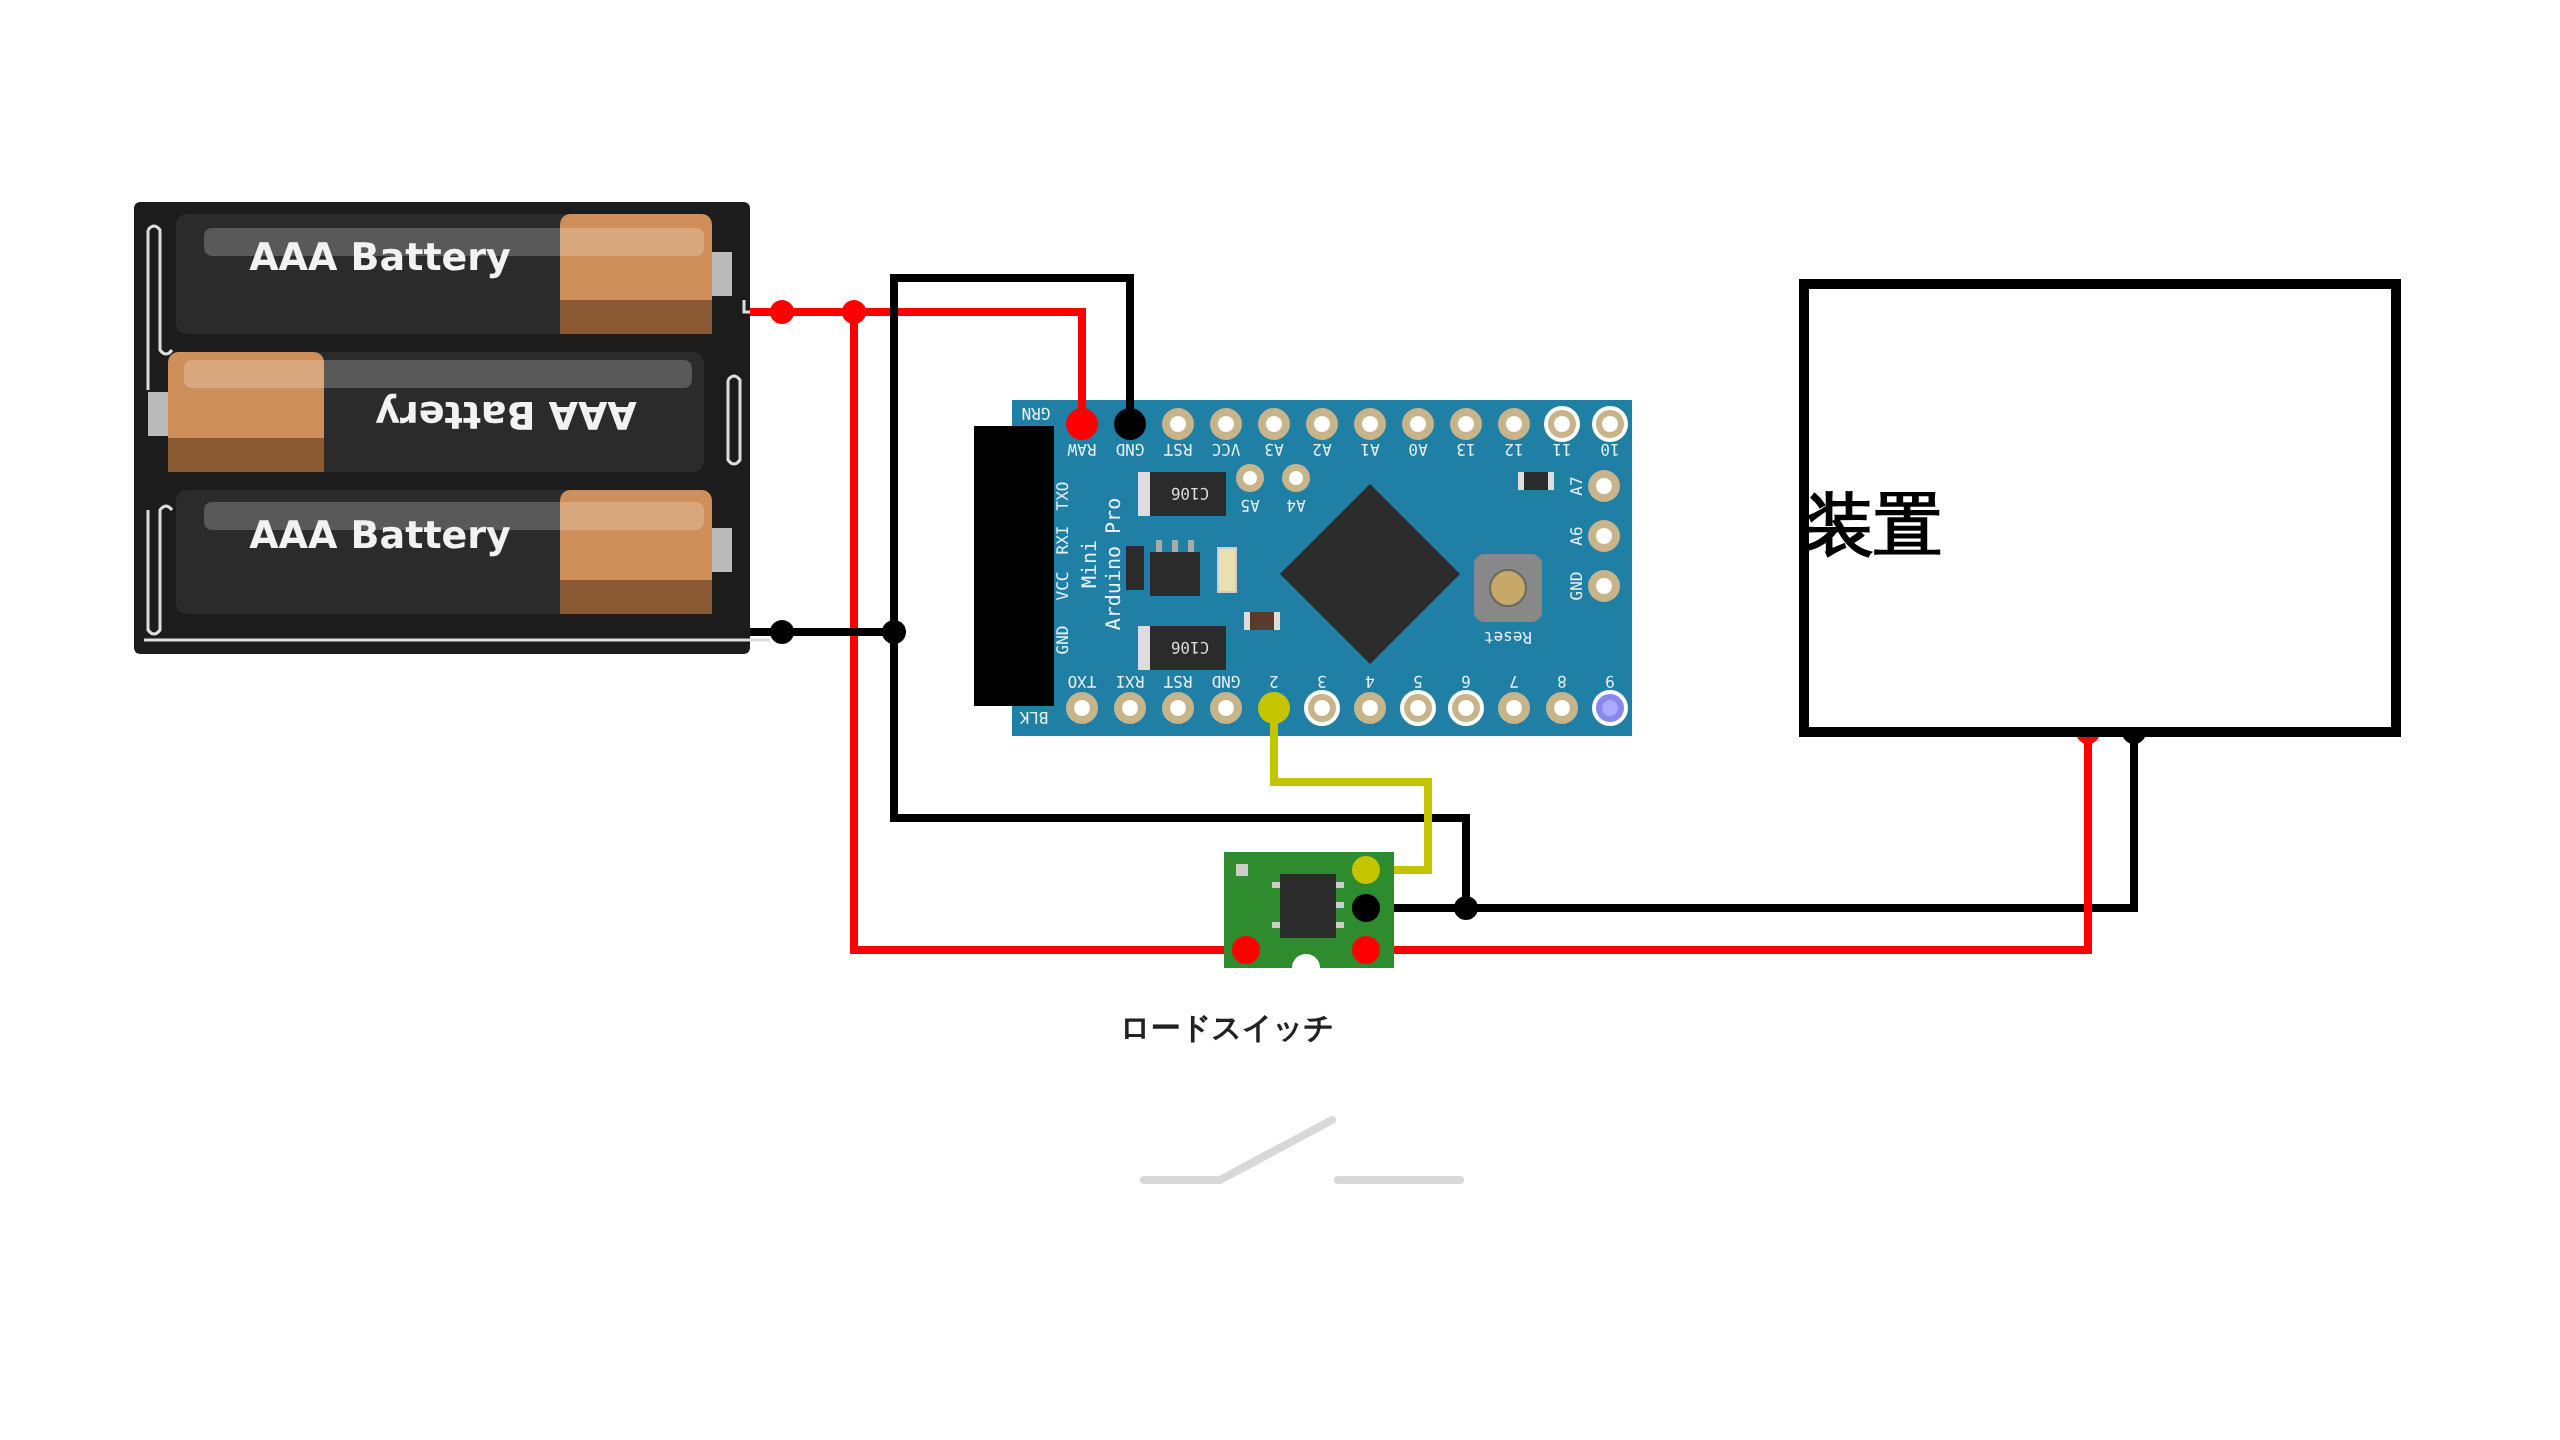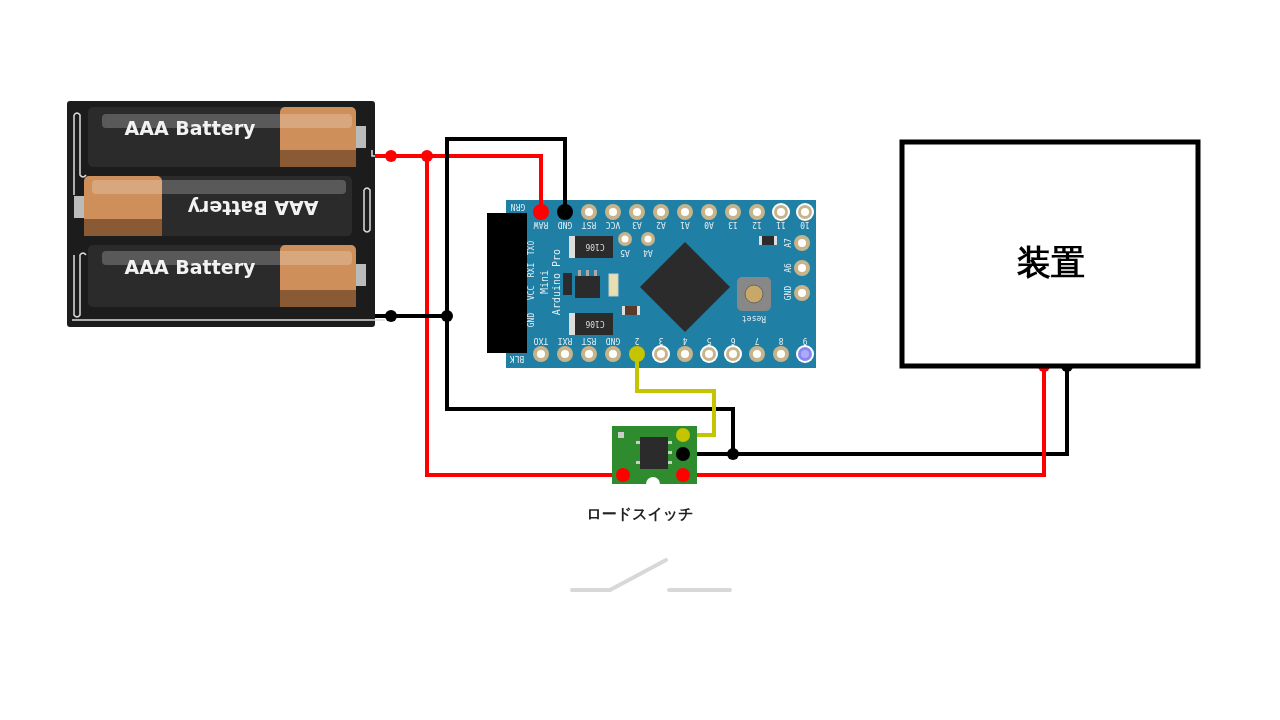--- a/index.html
+++ b/index.html
@@ -1,21 +1,21 @@
 <!DOCTYPE html>
 <html><head>
 <meta charset="utf-8">
 <style>
   html, body { margin:0; padding:0; background:#ffffff; }
   body { width:1280px; height:720px; position:relative; overflow:hidden; font-family:"DejaVu Sans", sans-serif; }
   #stage { position:absolute; left:0; top:0; width:1056px; height:720px; }
   svg text { font-family:"DejaVu Sans Mono", monospace; }
   .lbl { font-family:"DejaVu Sans", sans-serif; }
-  .caption { position:absolute; left:560px; top:505px; width:160px; text-align:center; font-family:"DejaVu Sans", sans-serif; font-size:15px; font-weight:bold; color:#222; }
-  .device-label { position:absolute; left:903px; top:240px; width:296px; text-align:center; font-family:"DejaVu Sans", sans-serif; font-size:34px; font-weight:bold; color:#000; }
+  .caption { position:absolute; left:560px; top:505px; width:160px; font-family:"DejaVu Sans", sans-serif; font-size:15px; font-weight:bold; color:#222; }
+  .device-label { position:absolute; left:903px; top:240px; width:296px; text-align:left; font-family:"DejaVu Sans", sans-serif; font-size:34px; font-weight:bold; color:#000; }
 </style>
 </head>
 <body>
 
 <div id="stage">
 <svg width="1280" height="720" viewBox="0 0 1280 720" xmlns="http://www.w3.org/2000/svg">
 
   <g>
     <rect x="67" y="101" width="308" height="226" rx="3" fill="#1c1c1c"></rect>
 

